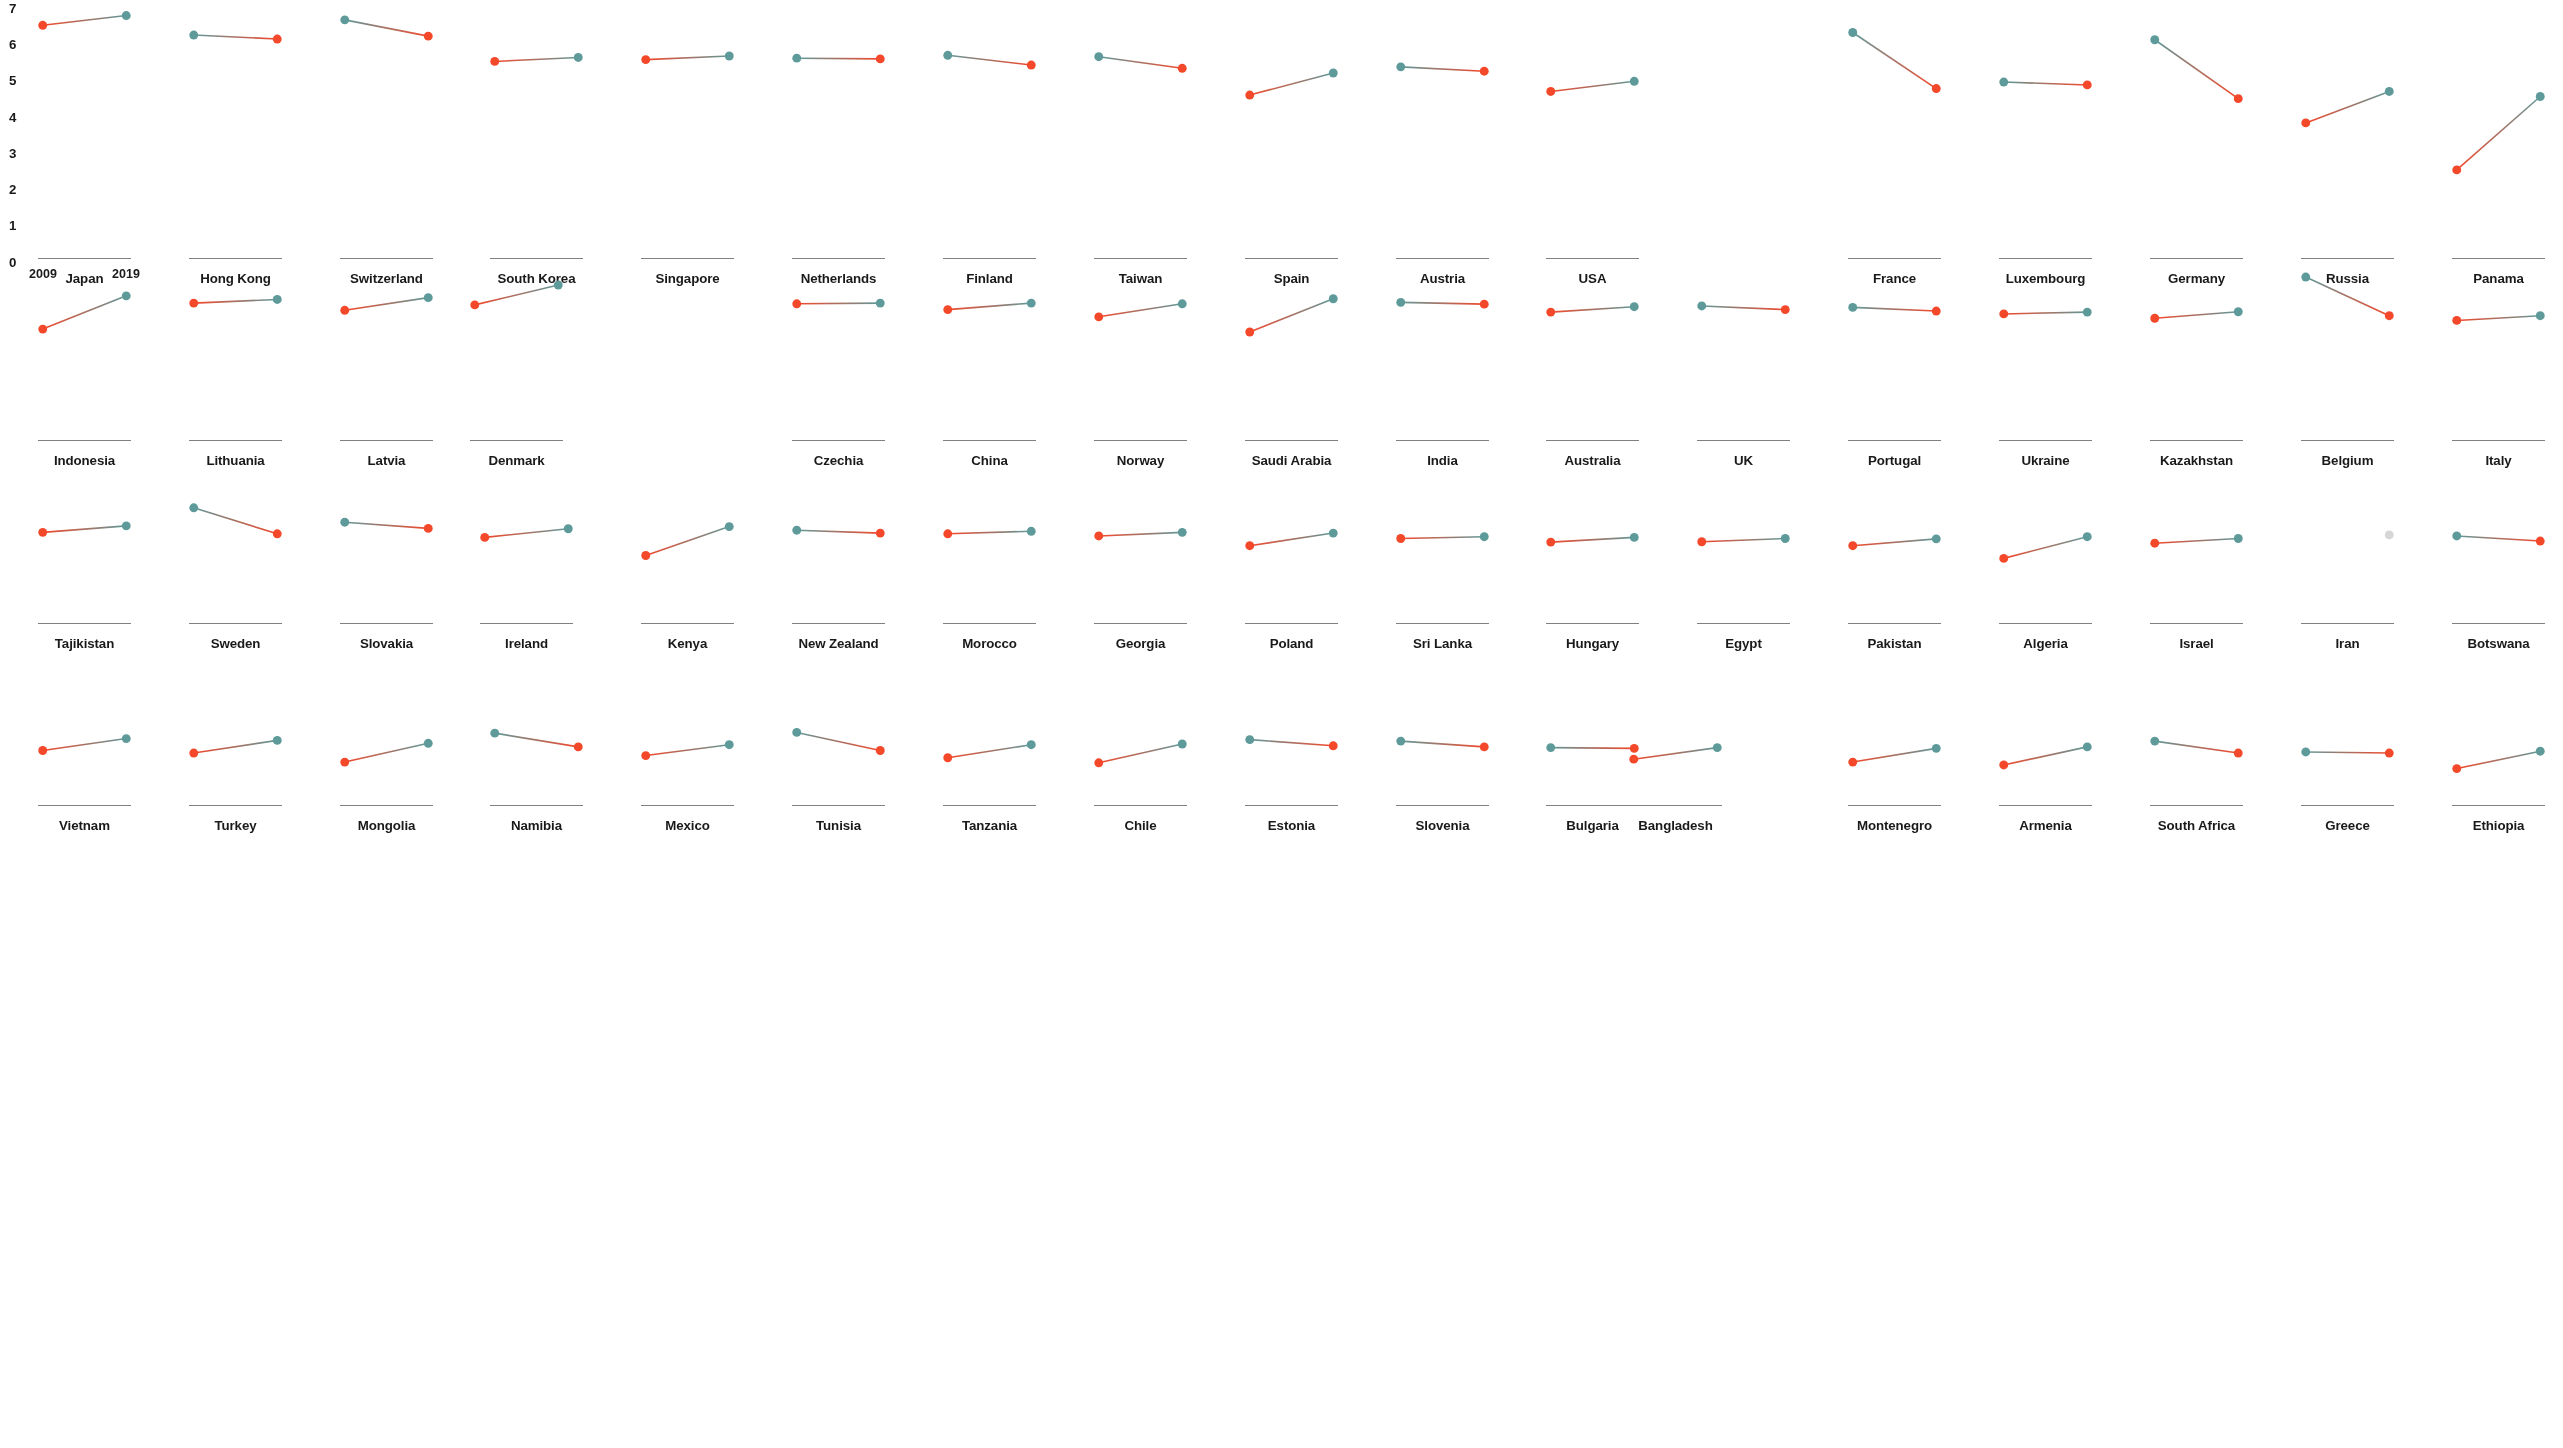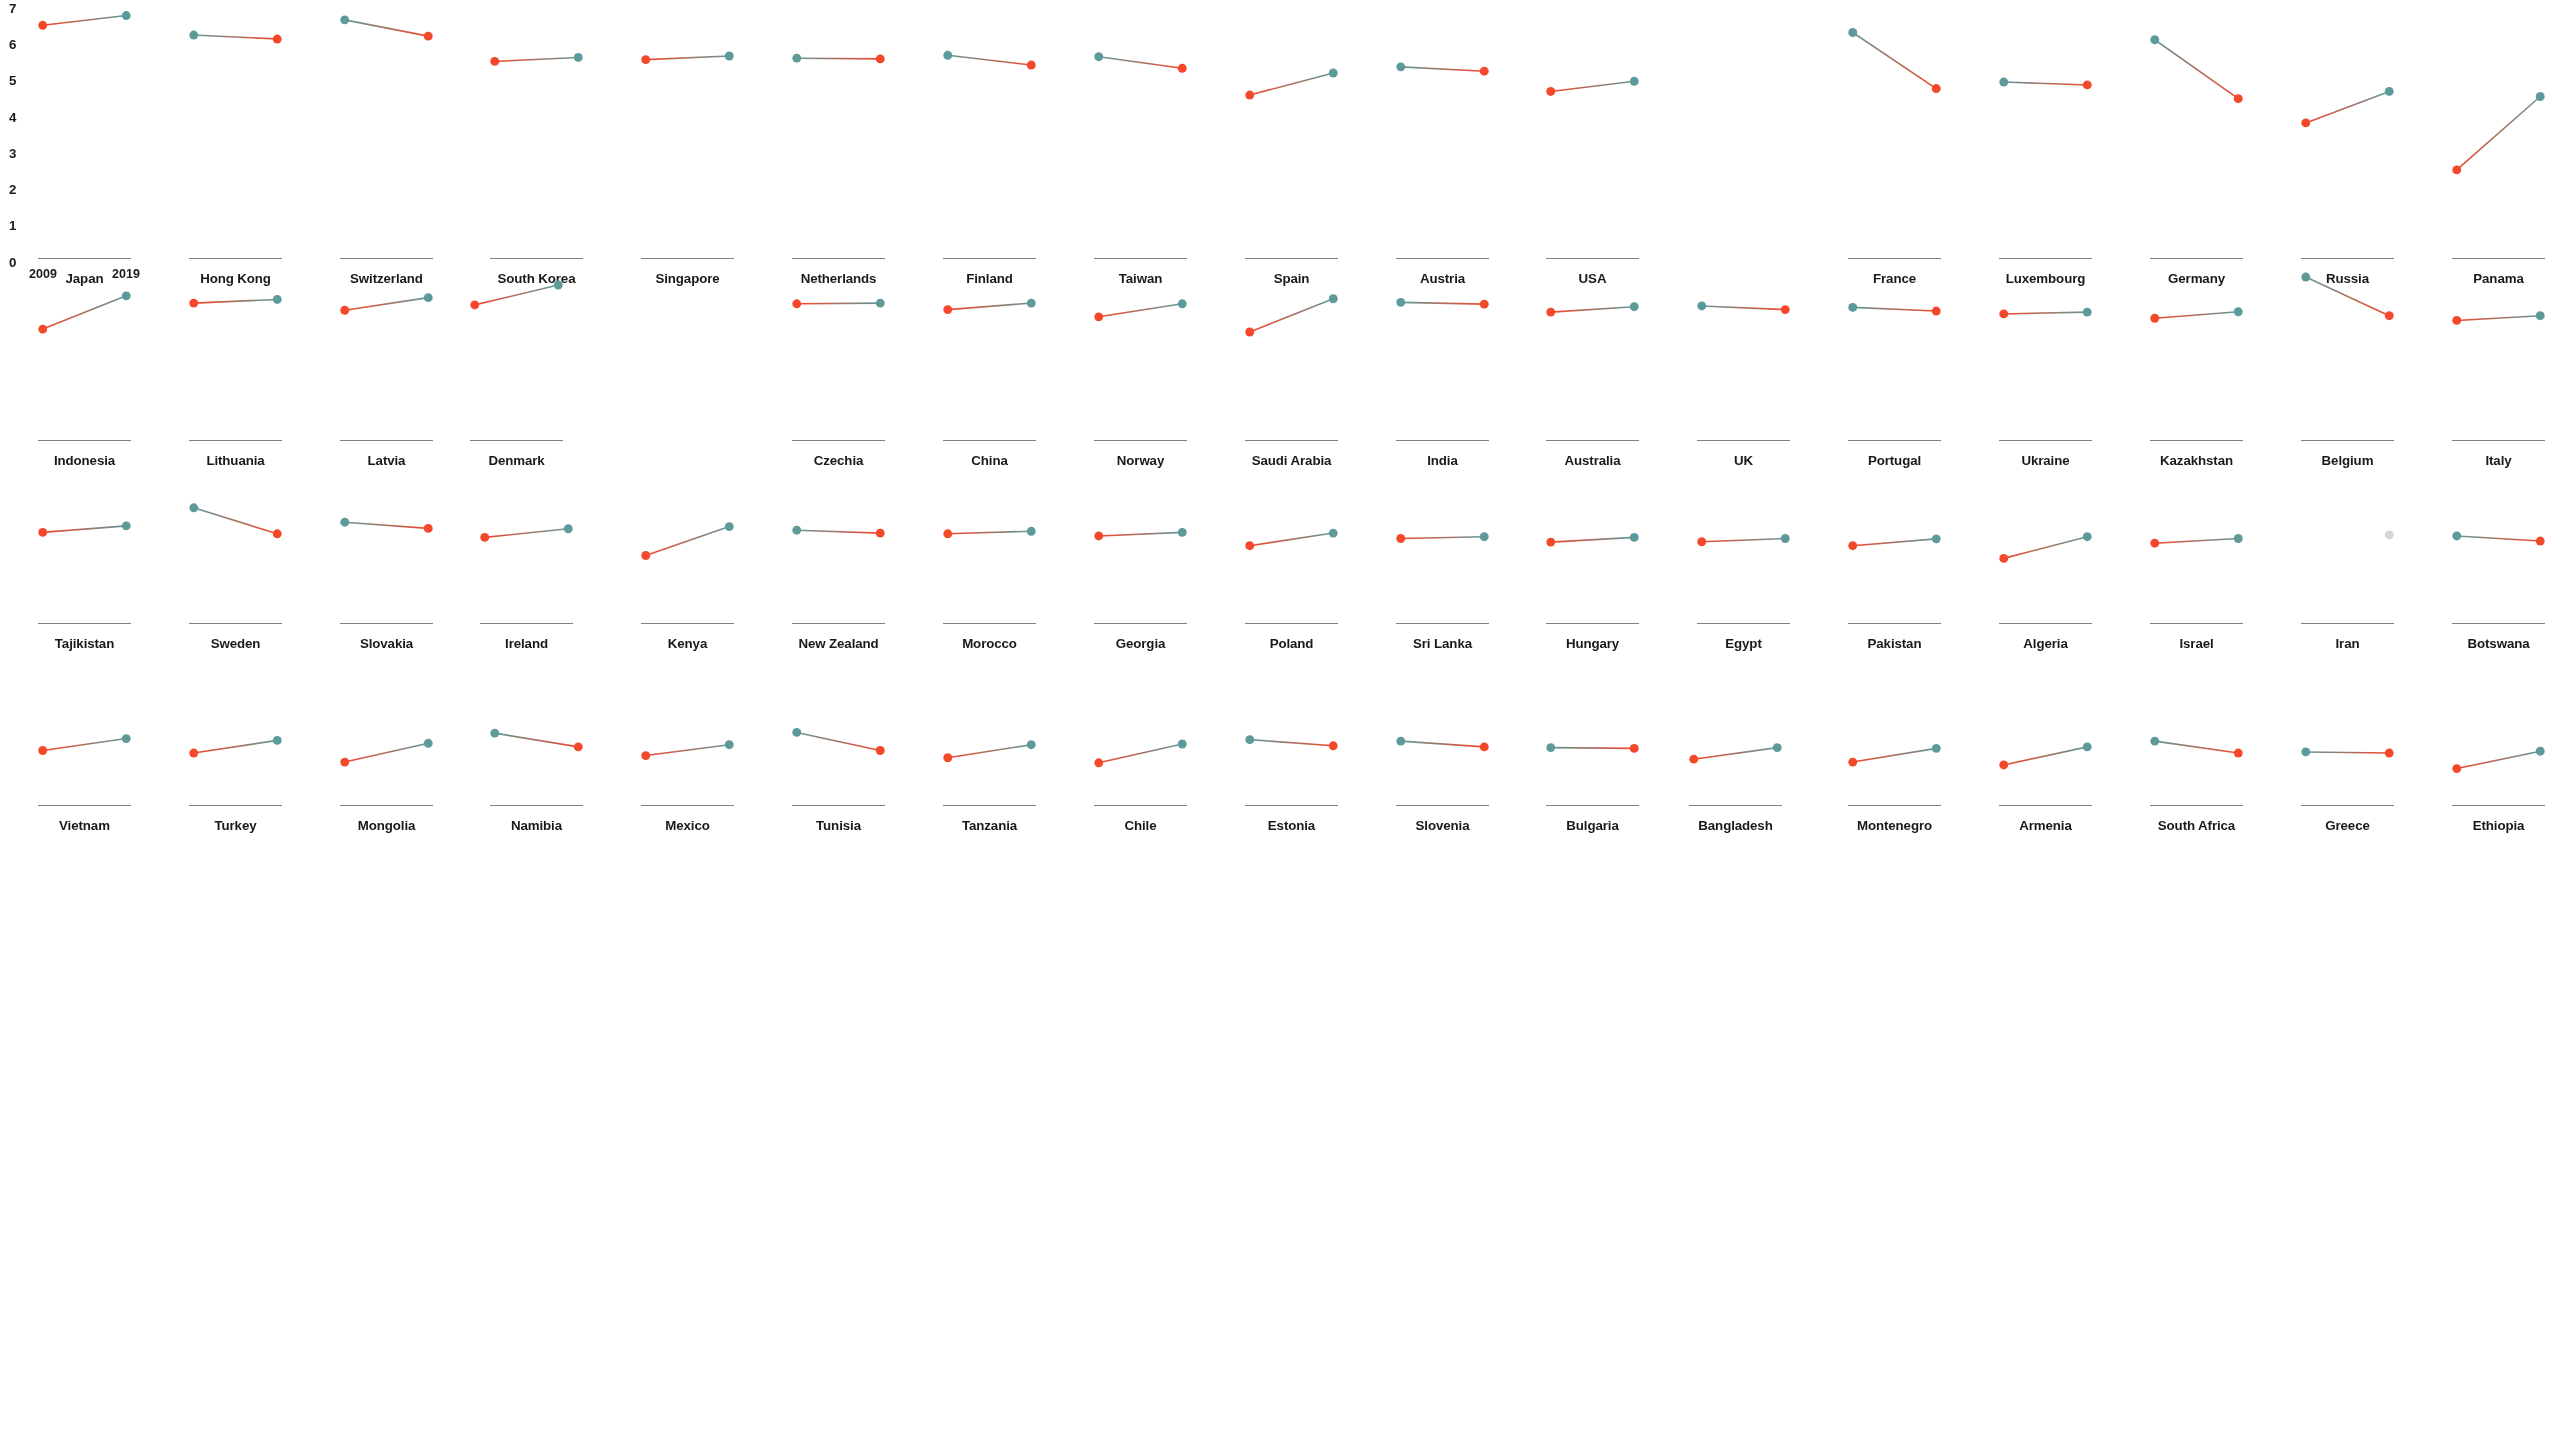--- a/index.html
+++ b/index.html
@@ -1063,21 +1063,21 @@
               </linearGradient>
             </defs>
             <line x1="38" y1="225.81" x2="132" y2="226.624" stroke="url(#g61)" stroke-width="1.8"></line>
             <circle cx="38" cy="225.81" r="5" fill="#5f9a9b"></circle>
             <circle cx="132" cy="226.624" r="5" fill="#f4482a"></circle>
           </svg>
           <div class="baseline" style="background: rgb(128, 128, 128);"></div>
         </div>
         <div class="panel-label">Bulgaria</div>
       </div>
-      <div class="panel" style="left: 1660px;">
+      <div class="panel" style="left: 1600px;">
         <div class="plot">
           <svg class="slope" viewBox="0 0 170 296">
             <defs>
               <linearGradient id="g62" x1="0" y1="0" x2="1" y2="0">
                 <stop offset="0%" stop-color="#f4482a"></stop>
                 <stop offset="100%" stop-color="#5f9a9b"></stop>
               </linearGradient>
             </defs>
             <line x1="38" y1="238.834" x2="132" y2="225.81" stroke="url(#g62)" stroke-width="1.8"></line>
             <circle cx="38" cy="238.834" r="5" fill="#f4482a"></circle>

